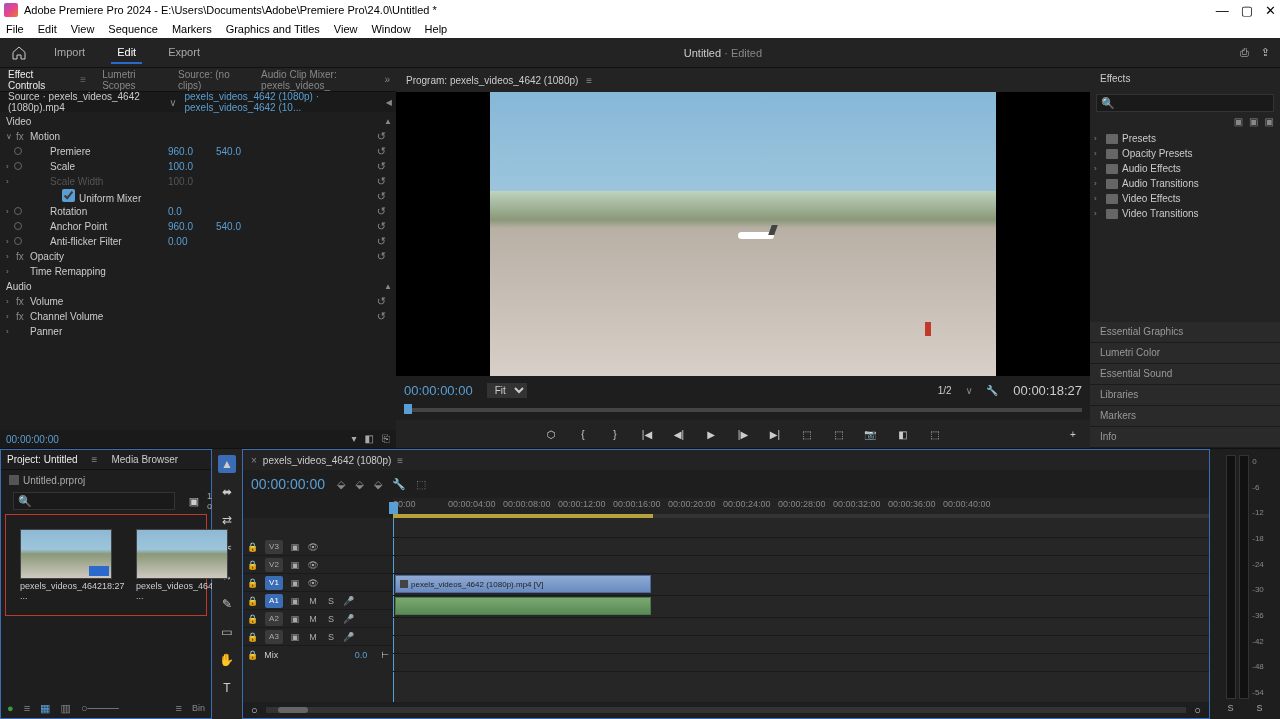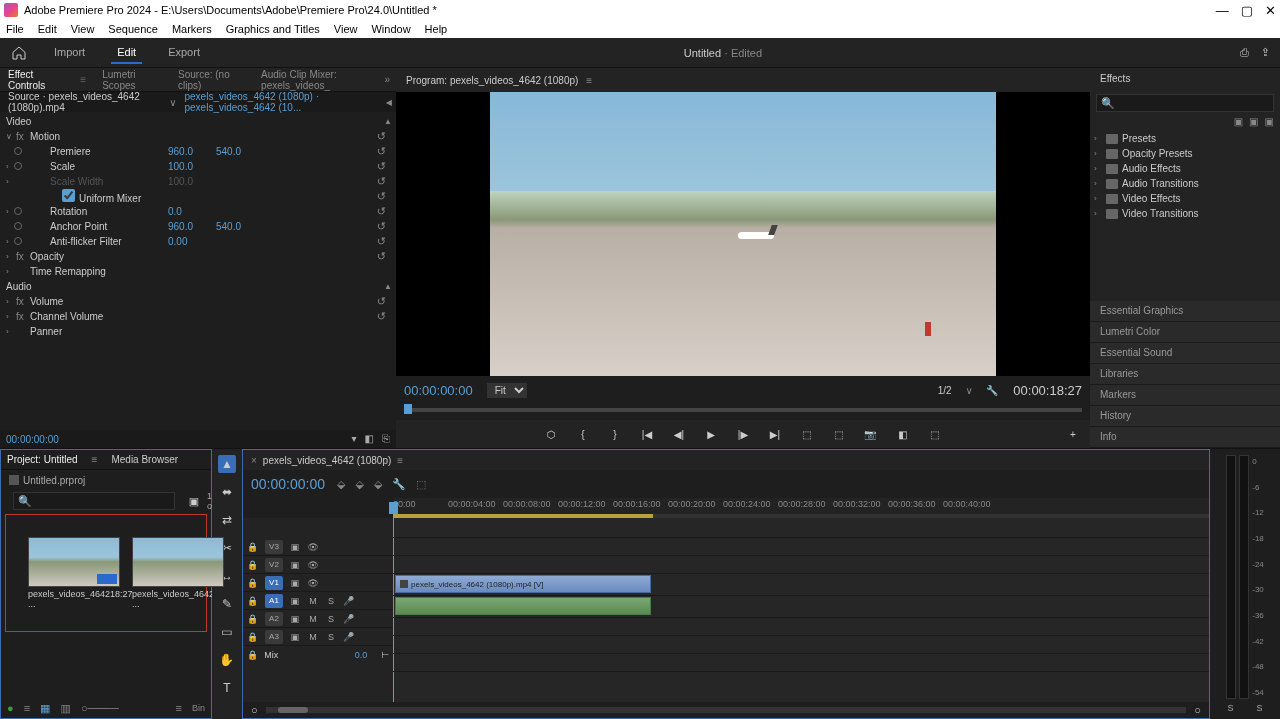--- a/index.html
+++ b/index.html
@@ -82,21 +82,21 @@
 .bottom-panels { display: flex; height: 271px; border-top: 1px solid #111; }
 .project { width: 212px; background: #1e1e1e; display: flex; flex-direction: column; border: 1px solid #3a6db5; }
 .proj-tabs { height: 20px; display: flex; align-items:center; gap: 14px; padding: 0 6px; font-size: 10px; border-bottom:1px solid #111; }
 .proj-tabs .active { color:#eee; }
 .proj-tabs .hamb { color:#888; }
 .proj-name { height: 20px; padding: 3px 8px; font-size: 10px; color: #aaa; display:flex; align-items:center; gap:4px; }
 .proj-search { margin: 2px 6px; height: 18px; background: #1a1a1a; border:1px solid #333; display:flex; align-items:center; padding:0 4px; gap:6px; }
 .proj-search input { flex:1; background:transparent; border:none; color:#ccc; font-size:10px; outline:none; }
 .proj-search-row { display:flex; align-items:center; gap:8px; padding: 0 6px; }
 .proj-count { font-size:9px; color:#aaa; }
-.proj-bins { display: flex; gap: 12px; padding: 22px; border:1px solid #c0392b; margin: 2px 4px; }
+.proj-bins { display: flex; gap: 24px; padding: 14px; border:1px solid #c0392b; margin: 2px 4px; }
 .clip { width: 92px; }
 .clip-thumb { width: 92px; height: 50px; background: linear-gradient(to bottom,#8fb8d4 0%,#9cc5dc 40%,#8a9878 50%,#cfc9c0 100%); border:1px solid #444; position:relative; }
 .clip-thumb.seq::after { content:""; position:absolute; right:2px; bottom:2px; width:20px; height:10px; background:#2b6acc; }
 .clip-label { font-size: 9px; color: #ccc; display:flex; justify-content:space-between; margin-top:2px; }
 .proj-footer { margin-top:auto; height: 20px; display:flex; align-items:center; padding:0 6px; gap:10px; color:#888; }
 
 .tools { width: 30px; background: #232323; display: flex; flex-direction: column; align-items: center; padding: 6px 0; gap: 10px; }
 .tool { width: 18px; height: 18px; display:flex; align-items:center; justify-content:center; color:#ccc; font-size:12px; }
 .tool.active { background:#3a6db5; border-radius:2px; }
 
@@ -386,21 +386,20 @@
           <div class="folder"></div>
           <span>Video Transitions</span>
         </div>
     </div>
     <div class="side-tabs">
       <div>Essential Graphics</div>
       <div>Lumetri Color</div>
       <div>Essential Sound</div>
       <div>Libraries</div>
       <div>Markers</div>
-      <div>History</div>
       <div>Info</div>
     </div>
   </div>
 </div>
 
 <div class="bottom-panels">
   <div class="project">
     <div class="proj-tabs">
       <span class="active">Project: Untitled</span>
       <span class="hamb">≡</span>

